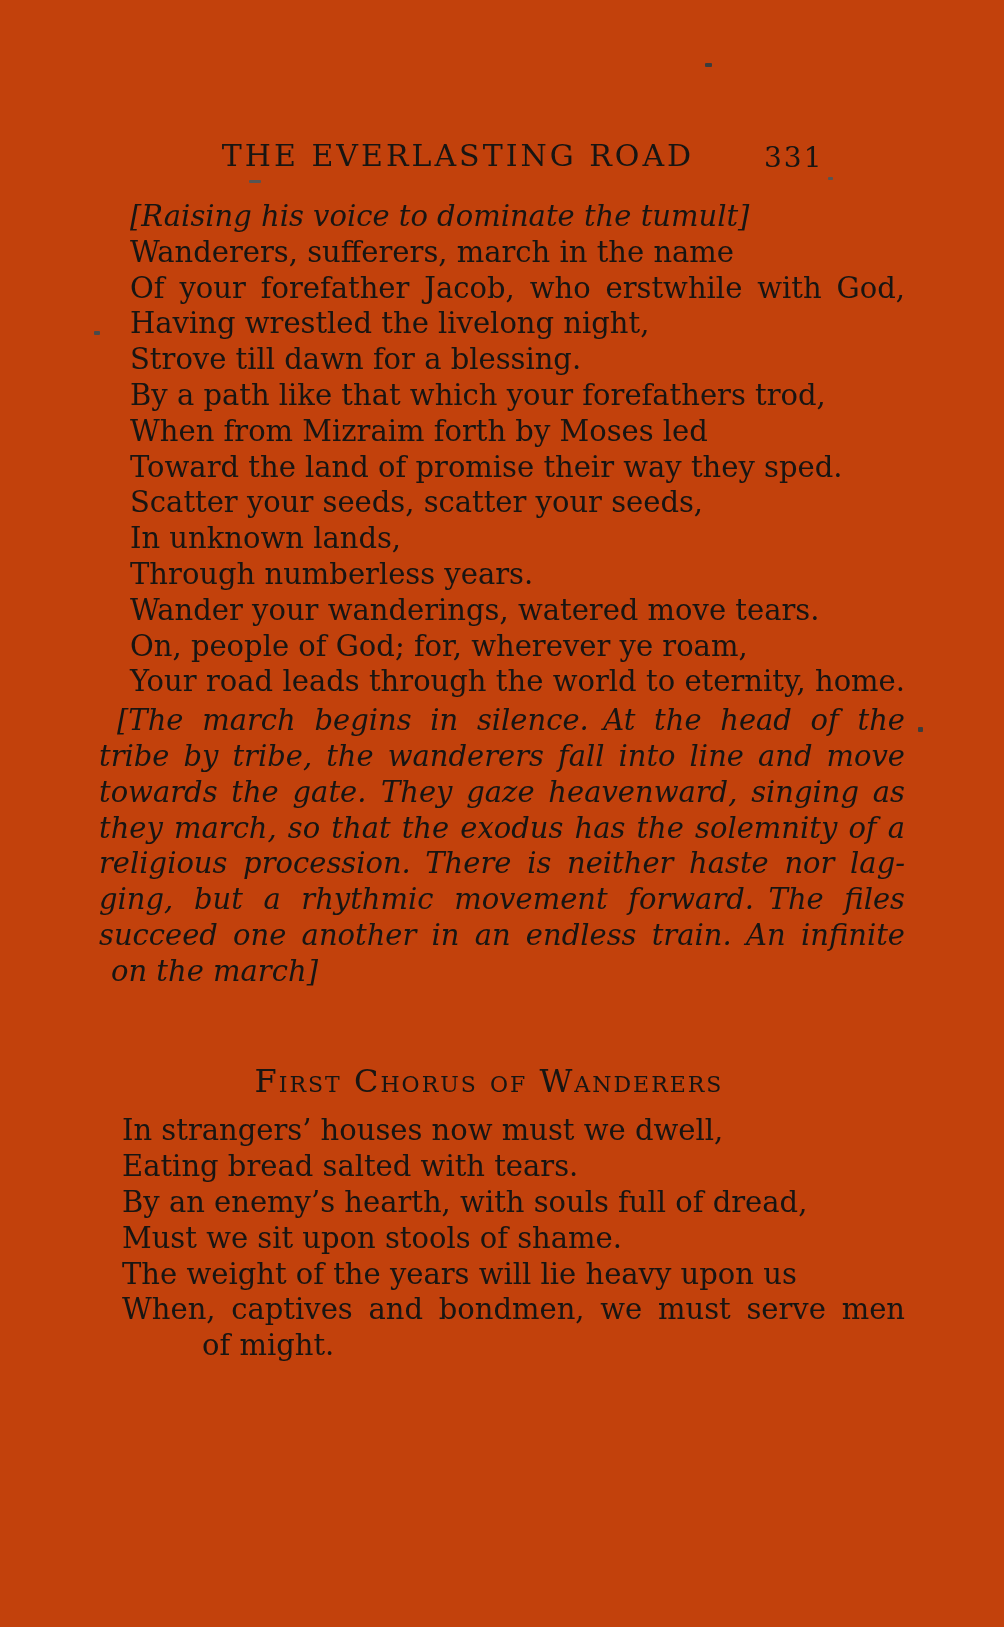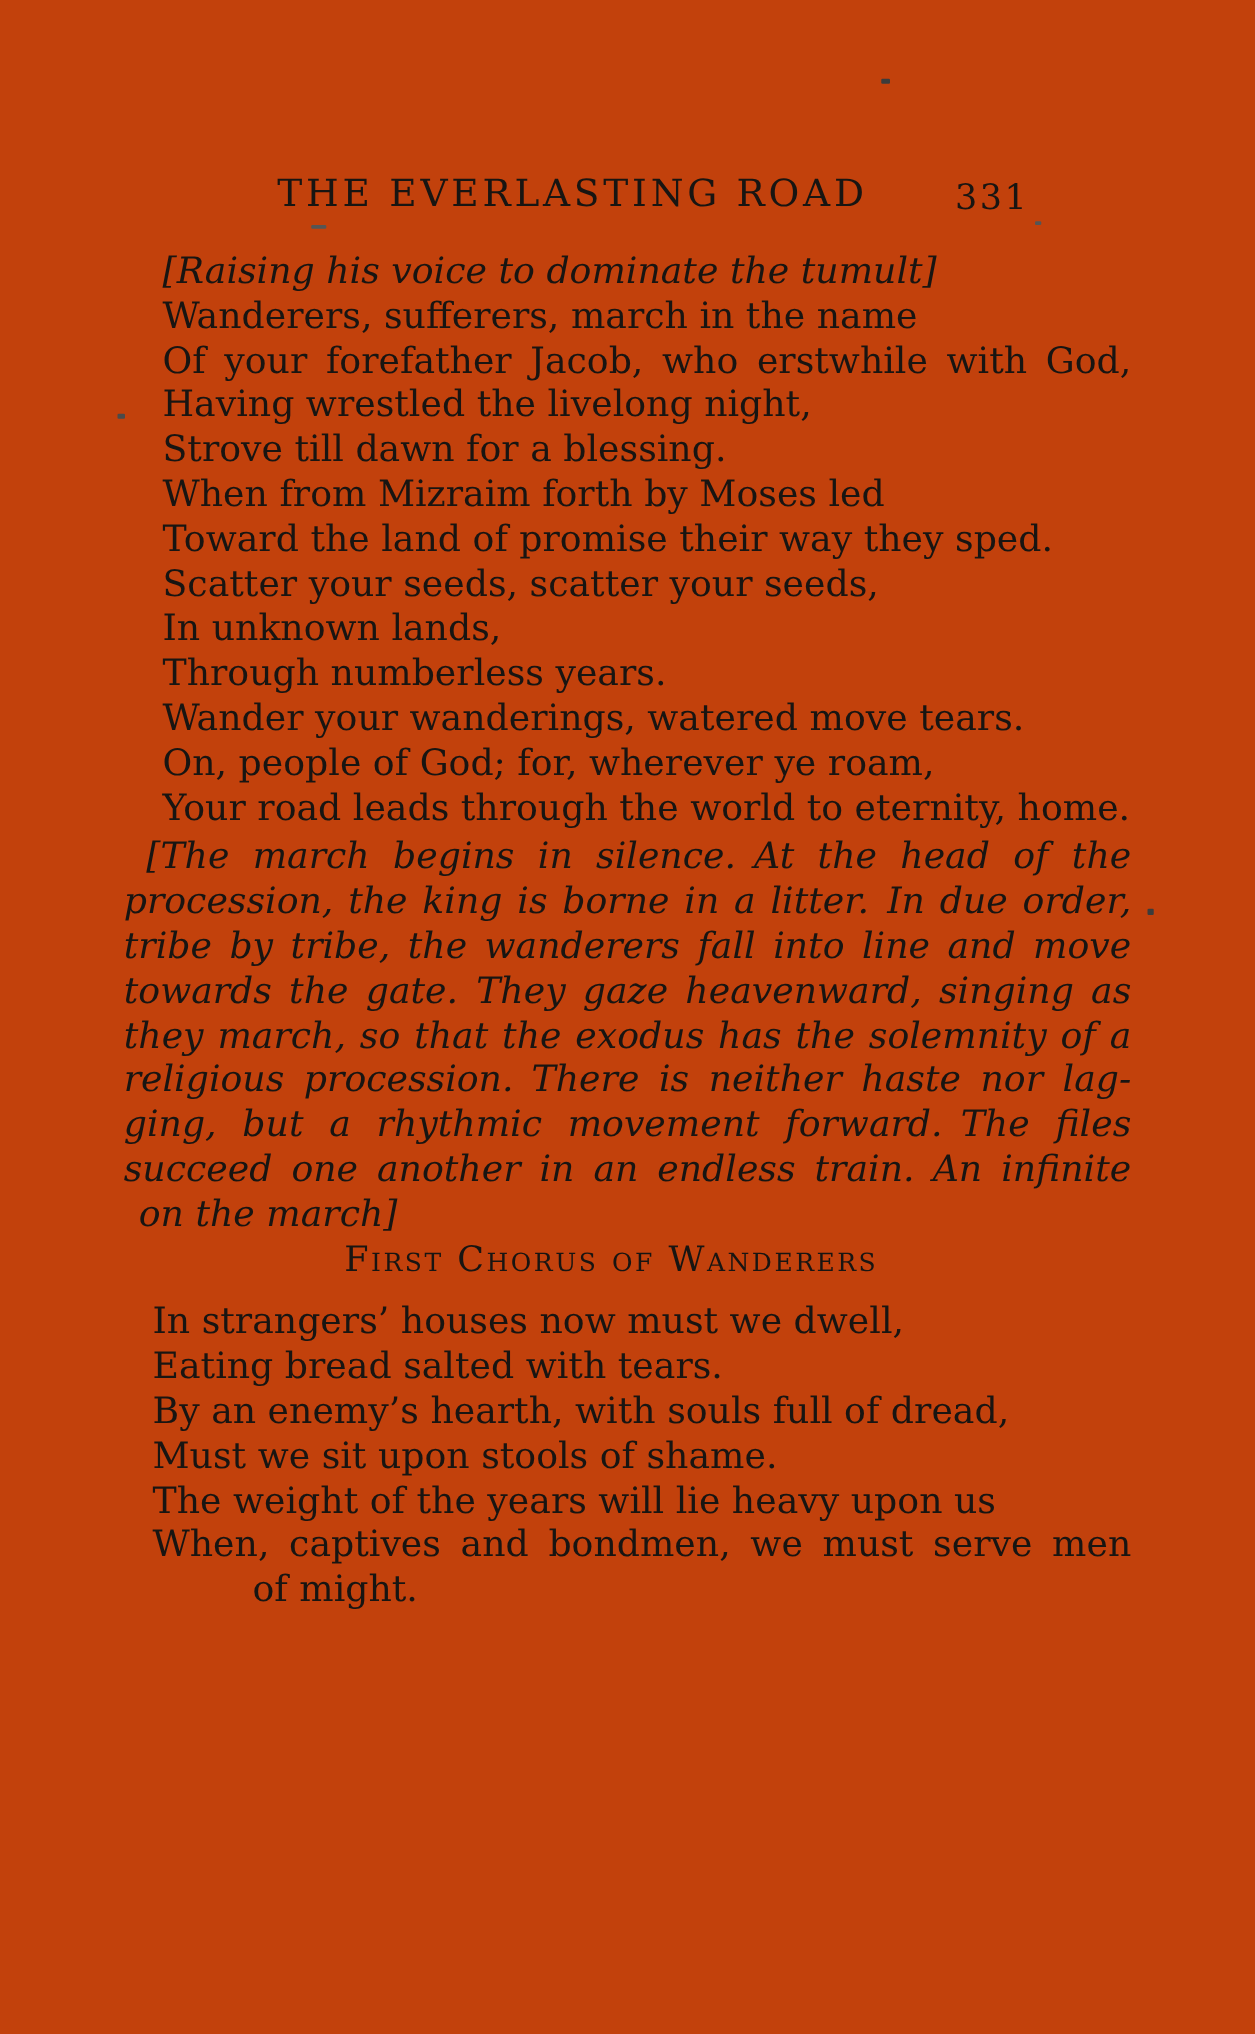--- a/index.html
+++ b/index.html
@@ -45,26 +45,27 @@
   .directions {
     margin-left: 99px;
     width: 806px;
     font-style: italic;
     margin-top: 3px;
   }
   .directions .line { text-align: justify; text-align-last: justify; }
   .directions .line:first-child { text-indent: 18px; }
   .directions .line:last-child { text-align: left; text-align-last: auto; margin-left: 12px; }
   .chorus-heading {
+    margin-top: 74px;
     margin-bottom: 14px;
     margin-left: 99px;
     width: 780px;
     text-align: center;
     font-variant: small-caps;
-    font-size: 28px;
+    font-size: 32px;
     letter-spacing: 2px;
   }
   .verse-chorus { margin-left: 122px; width: 783px; }
   .verse-king .line:nth-child(2),
   .verse-king .line:nth-child(13),
   .verse-king .line:nth-child(14),
   .verse-chorus .line:nth-child(6) {
     text-align: justify;
     text-align-last: justify;
   }
@@ -87,33 +88,33 @@
 
   <div class="content">
 
     <div class="sd-opening">[Raising his voice to dominate the tumult]</div>
 
     <div class="verse verse-king">
         <div class="line">Wanderers, sufferers, march in the name</div>
         <div class="line">Of your forefather Jacob, who erstwhile with God,</div>
         <div class="line">Having wrestled the livelong night,</div>
         <div class="line">Strove till dawn for a blessing.</div>
+        <div class="line">By a path like that which your forefathers trod,</div>
         <div class="line">When from Mizraim forth by Moses led</div>
         <div class="line">Toward the land of promise their way they sped.</div>
         <div class="line">Scatter your seeds, scatter your seeds,</div>
         <div class="line">In unknown lands,</div>
         <div class="line">Through numberless years.</div>
         <div class="line">Wander your wanderings, watered move tears.</div>
         <div class="line">On, people of God; for, wherever ye roam,</div>
         <div class="line">Your road leads through the world to eternity, home.</div>
       </div>
 
     <div class="directions">
         <div class="line">[The march begins in silence. At the head of the</div>
-        <div class="line">procession, the king is borne in a litter. In due order,</div>
         <div class="line">tribe by tribe, the wanderers fall into line and move</div>
         <div class="line">towards the gate. They gaze heavenward, singing as</div>
         <div class="line">they march, so that the exodus has the solemnity of a</div>
         <div class="line">religious procession. There is neither haste nor lag-</div>
         <div class="line">ging, but a rhythmic movement forward. The files</div>
         <div class="line">succeed one another in an endless train. An infinite</div>
         <div class="line">on the march]</div>
       </div>
 
     <div class="chorus-heading">First Chorus of Wanderers</div>

